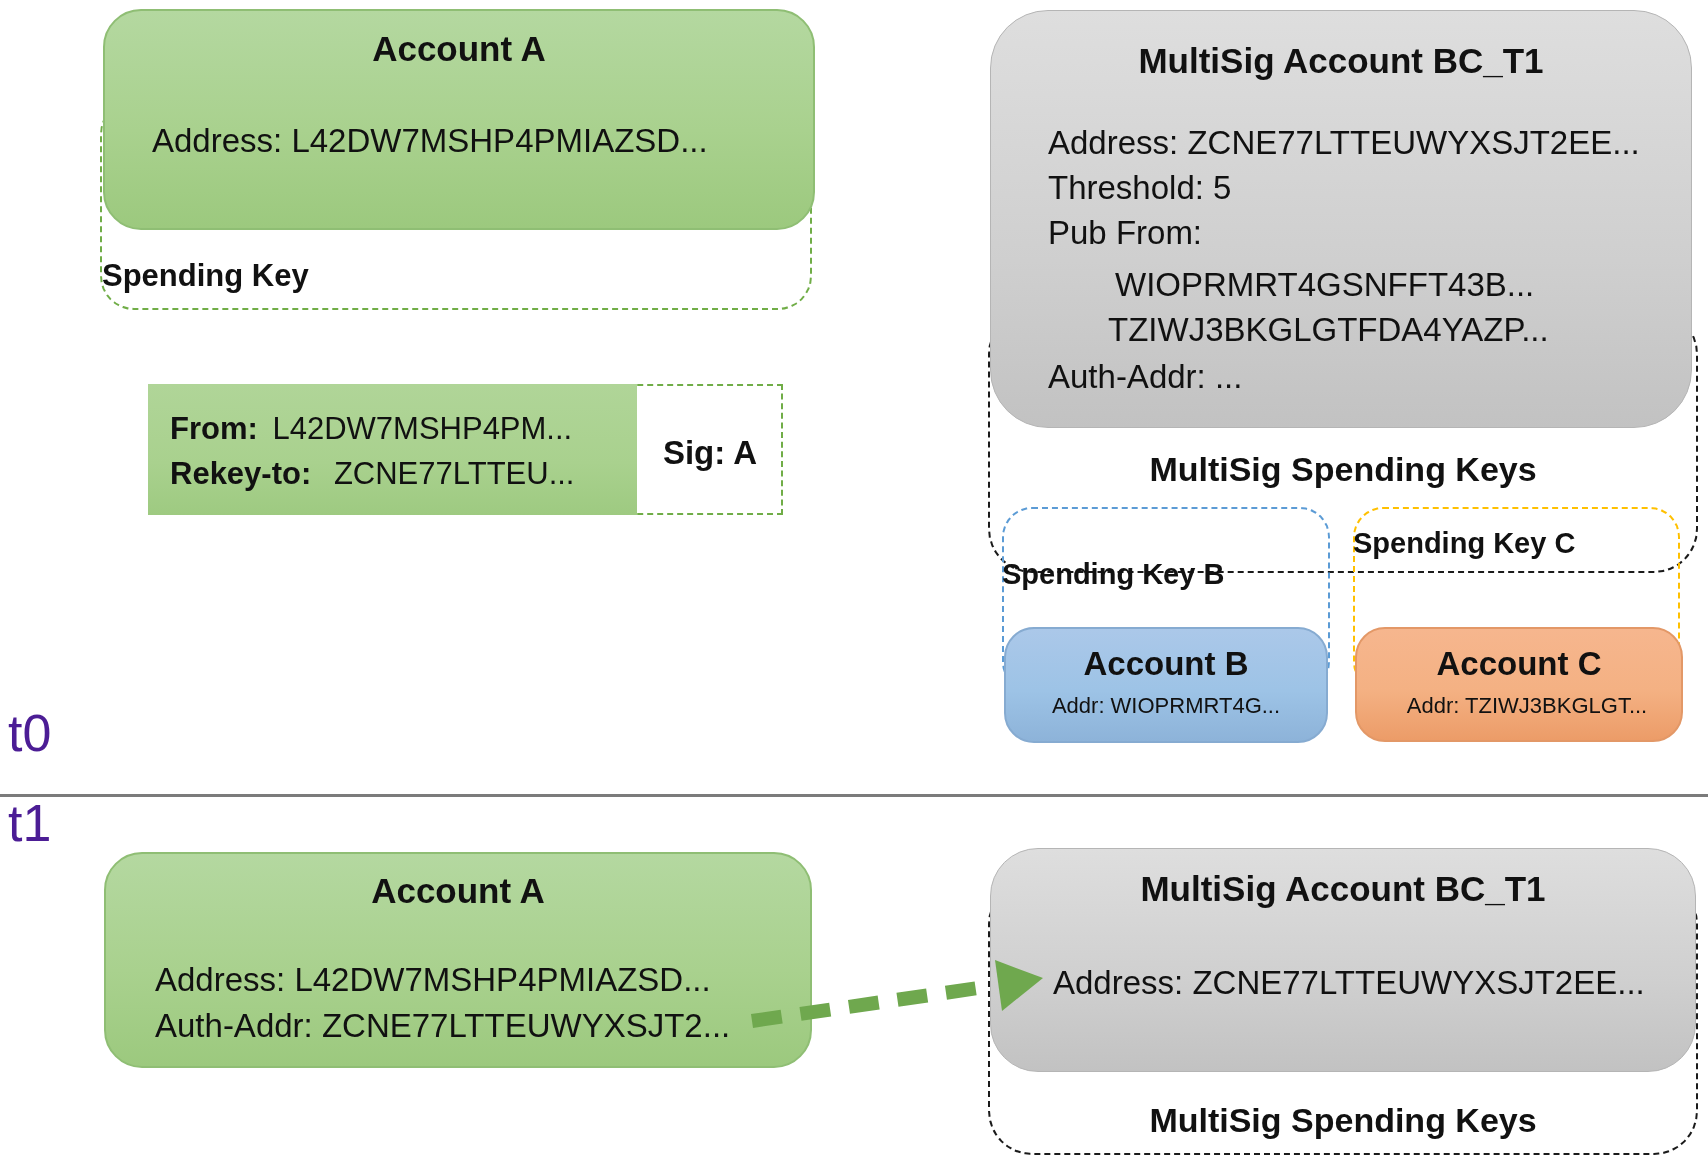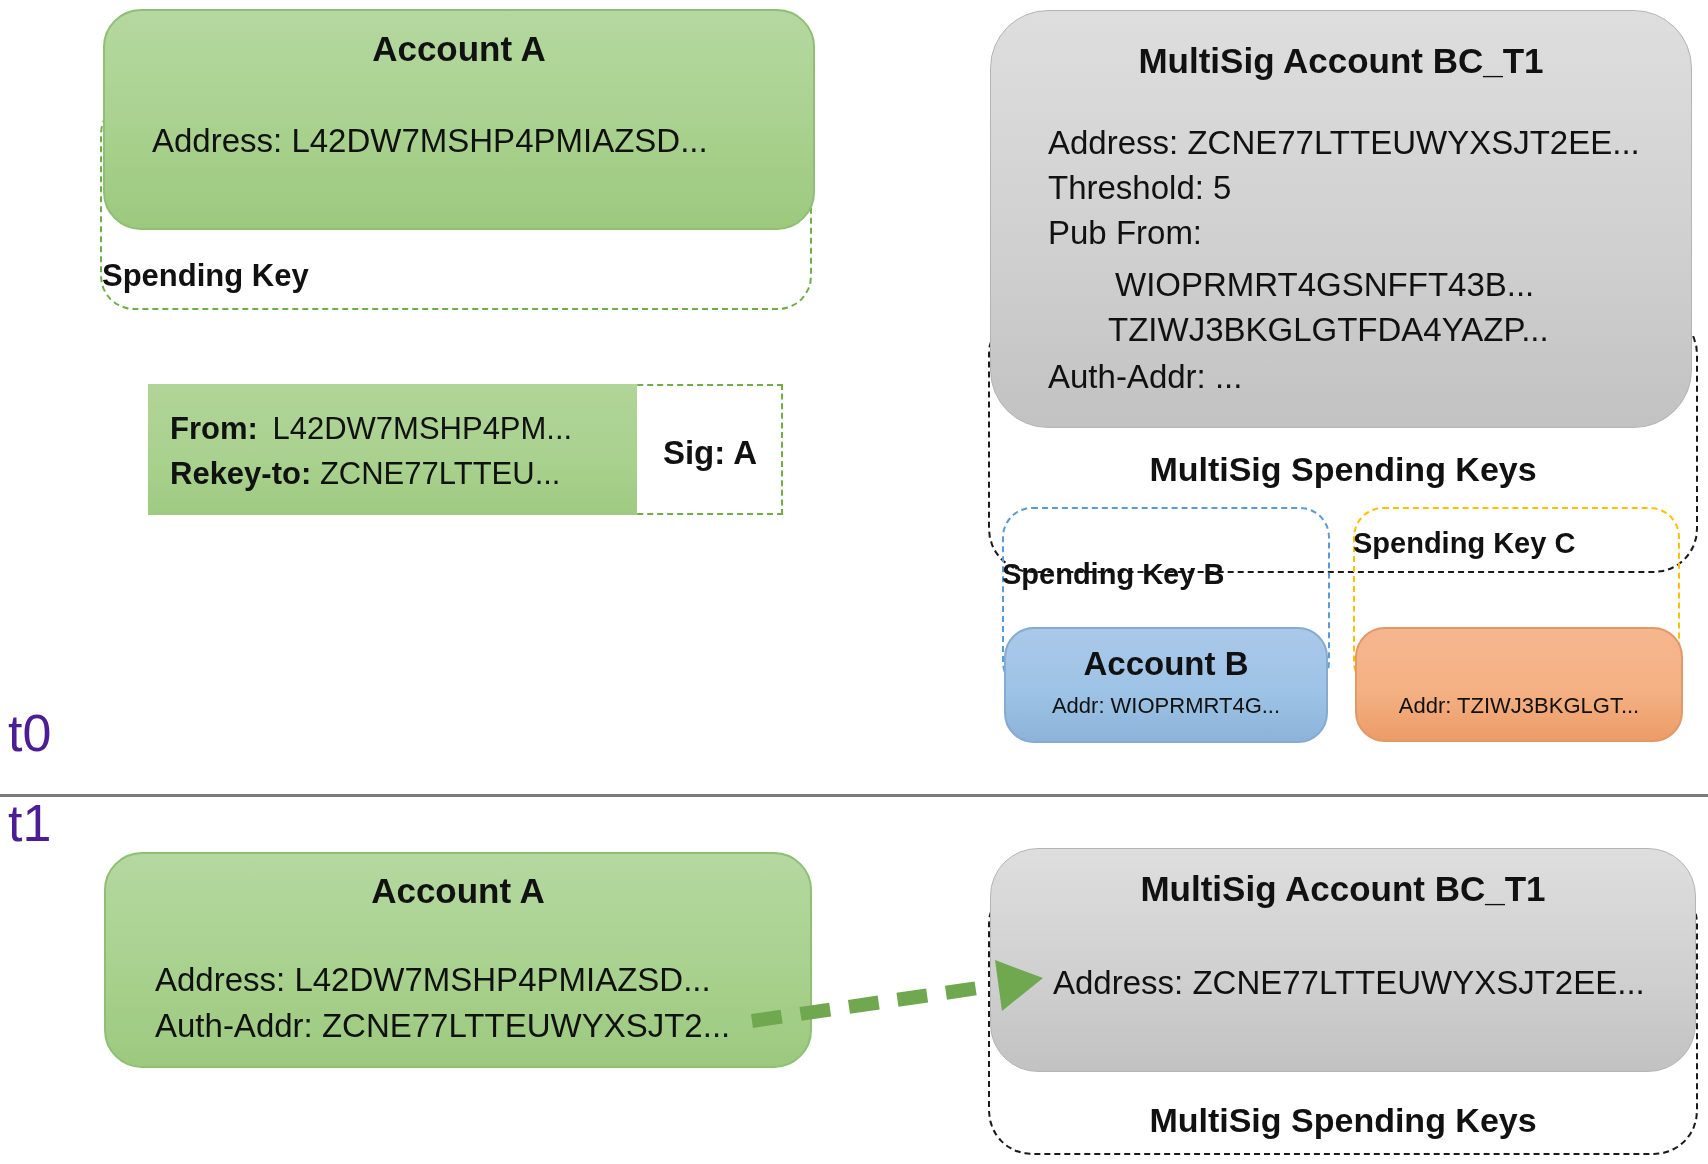--- a/index.html
+++ b/index.html
@@ -55,21 +55,21 @@
   <div class="abs bodyline" style="left:152px;top:122px;">Address: L42DW7MSHP4PMIAZSD...</div>
 
   <div class="abs" style="left:148px;top:384px;width:635px;height:131px;border:2px dashed #70ad47;box-sizing:border-box;"></div>
   <div class="abs" style="left:148px;top:384px;width:489px;height:131px;background:linear-gradient(180deg,#b0d598 0%,#a9d18e 60%,#9eca81 100%);box-sizing:border-box;"></div>
   <div class="abs txn-line" style="left:170px;top:411px;">
     <b>From:</b>
     <span style="margin-left:6px;">L42DW7MSHP4PM...</span>
   </div>
   <div class="abs txn-line" style="left:170px;top:456px;">
     <b>Rekey-to:</b>
-    <span style="">ZCNE77LTTEU...</span>
+    <span style="margin-left:14px;">ZCNE77LTTEU...</span>
   </div>
   <div class="abs sig" style="left:637px;top:434px;width:146px;text-align:center;">Sig: A</div>
 
   <div class="abs dash-black" style="left:988px;top:310px;width:710px;height:263px;"></div>
 
   <div class="abs dash-blue" style="left:1002px;top:507px;width:328px;height:185px;"></div>
   <div class="abs dash-yellow" style="left:1353px;top:507px;width:327px;height:185px;"></div>
 
   <div class="abs graybox" style="left:990px;top:10px;width:702px;height:418px;"></div>
   <div class="abs boxtitle" style="left:990px;top:41px;width:702px;">MultiSig Account BC_T1</div>
@@ -83,21 +83,22 @@
   <div class="abs msk-title" style="left:988px;top:450px;width:710px;">MultiSig Spending Keys</div>
 
   <div class="abs keylabel" style="left:1002px;top:558px;width:328px;">Spending Key B</div>
   <div class="abs keylabel" style="left:1353px;top:527px;width:327px;">Spending Key C</div>
 
   <div class="abs bluebox" style="left:1004px;top:627px;width:324px;height:116px;"></div>
   <div class="abs boxtitle" style="left:1004px;top:645px;width:324px;font-size:33px;">Account B</div>
   <div class="abs small-addr" style="left:1004px;top:693px;width:324px;">Addr: WIOPRMRT4G...</div>
 
   <div class="abs orangebox" style="left:1355px;top:627px;width:328px;height:115px;"></div>
-  <div class="abs small-addr" style="left:1355px;top:693px;width:328px;">Addr: TZIWJ3BKGLGT...</div>
+  <div class="abs boxtitle" style="left:1355px;top:645px;width:328px;font-size:33px;">Account C</div>
+  <div class="abs small-addr" style="left:1355px;top:693px;width:328px;padding-left:8px;">Addr: TZIWJ3BKGLGT...</div>
 
   <div class="abs time-label" style="left:8px;top:703px;">t0</div>
 
   <div class="abs divider" style="top:794px;"></div>
 
   <div class="abs time-label" style="left:8px;top:793px;">t1</div>
 
   <div class="abs greenbox" style="left:104px;top:852px;width:708px;height:216px;"></div>
   <div class="abs boxtitle" style="left:104px;top:871px;width:708px;">Account A</div>
   <div class="abs bodyline" style="left:155px;top:961px;">Address: L42DW7MSHP4PMIAZSD...</div>

